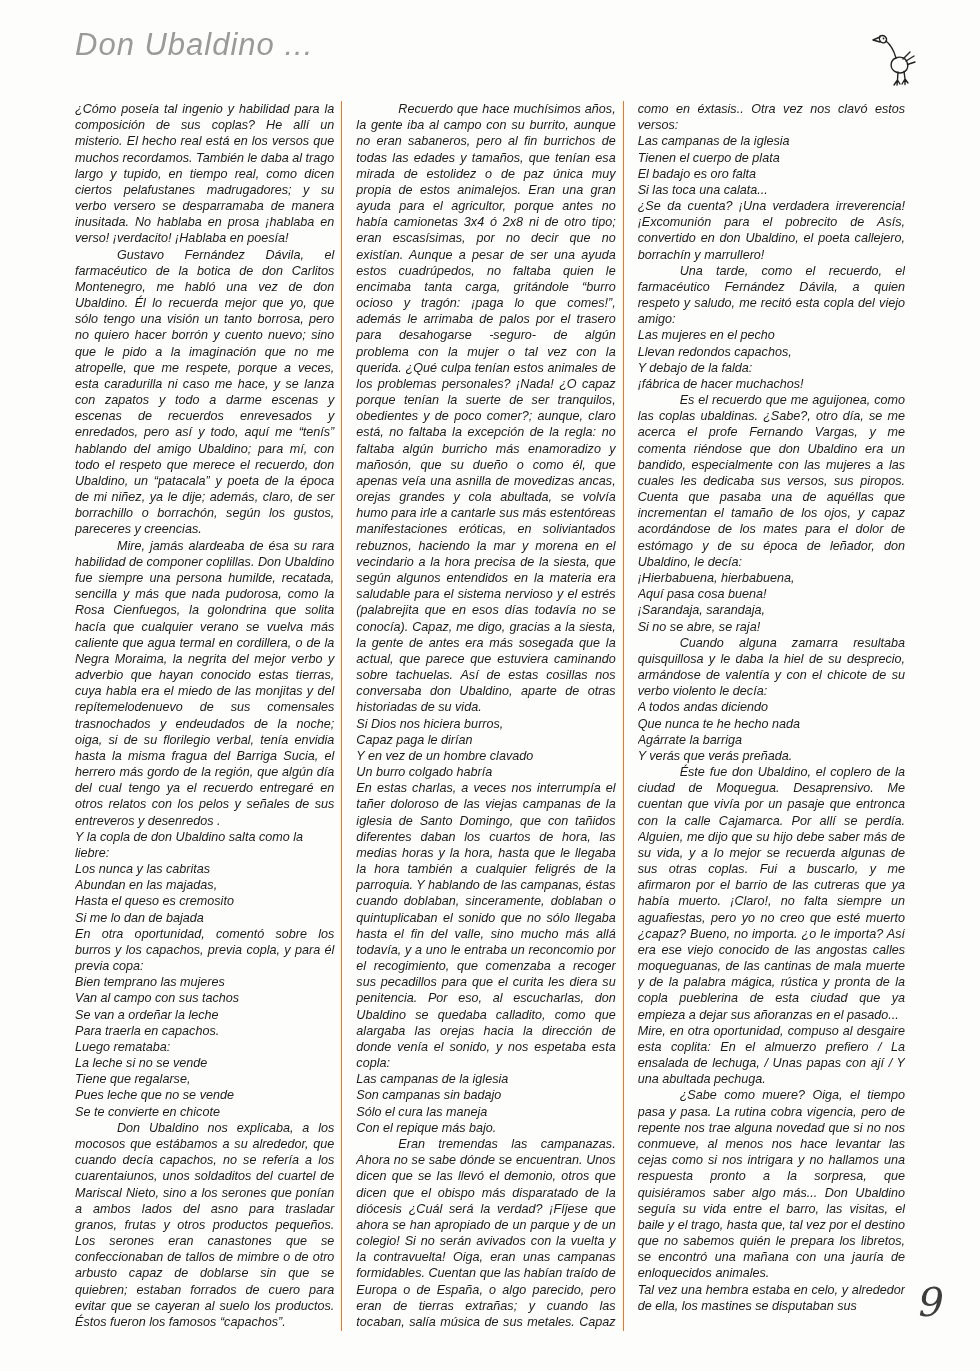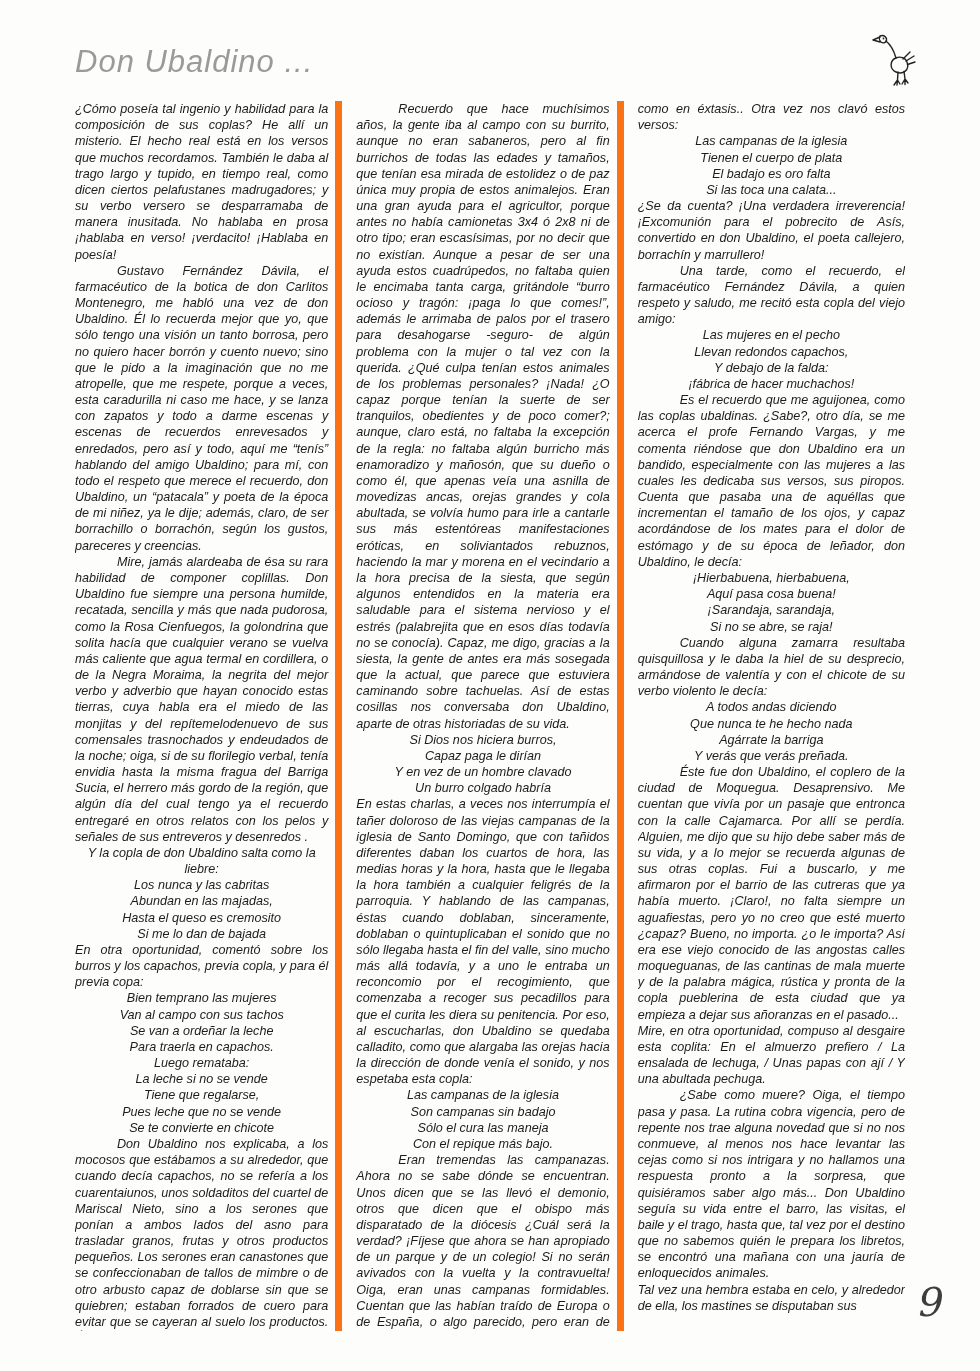--- a/index.html
+++ b/index.html
@@ -8,21 +8,21 @@
     width:980px; height:1371px;
     margin:0 auto;
     background:#fdfdfb;
     font-family:"Liberation Sans", sans-serif;
     font-style:italic;
     color:#1c1c1c;
     overflow:hidden;
     box-sizing:border-box;
   }
   .masthead {
-    position:absolute; top:44px; left:75px; right:140px;
+    position:absolute; top:27px; left:75px; right:140px;
   }
   .page-title {
     margin:0;
     font-size:31px;
     font-weight:400;
     font-style:italic;
     color:#9a9a9a;
     letter-spacing:1px;
   }
   .bird {
@@ -35,25 +35,25 @@
     grid-template-columns:1fr 1fr 1fr;
     column-gap:14px;
     overflow:hidden;
   }
   .col {
     overflow:hidden;
     font-size:12.6px;
     line-height:1.285;
     hyphens:auto;
   }
-  .col.ruled { border-right:7px solid #f97316; padding-right:7px; }
+  .col.ruled { border-right:1px solid #f97316; padding-right:7px; }
   .col p { margin:0; }
   .col p.plain  { text-align:justify; }
   .col p.indent { text-align:justify; text-indent:42px; }
-  .col p.verse  { text-align:center; }
+  .col p.verse  { text-align:left; }
   .pagenum {
     position:absolute; right:36px; bottom:46px;
     font-family:"DejaVu Serif", serif;
     font-style:italic;
     font-weight:400;
     font-size:40px;
     color:#3d3d3d;
   }
 </style>
 </head>

